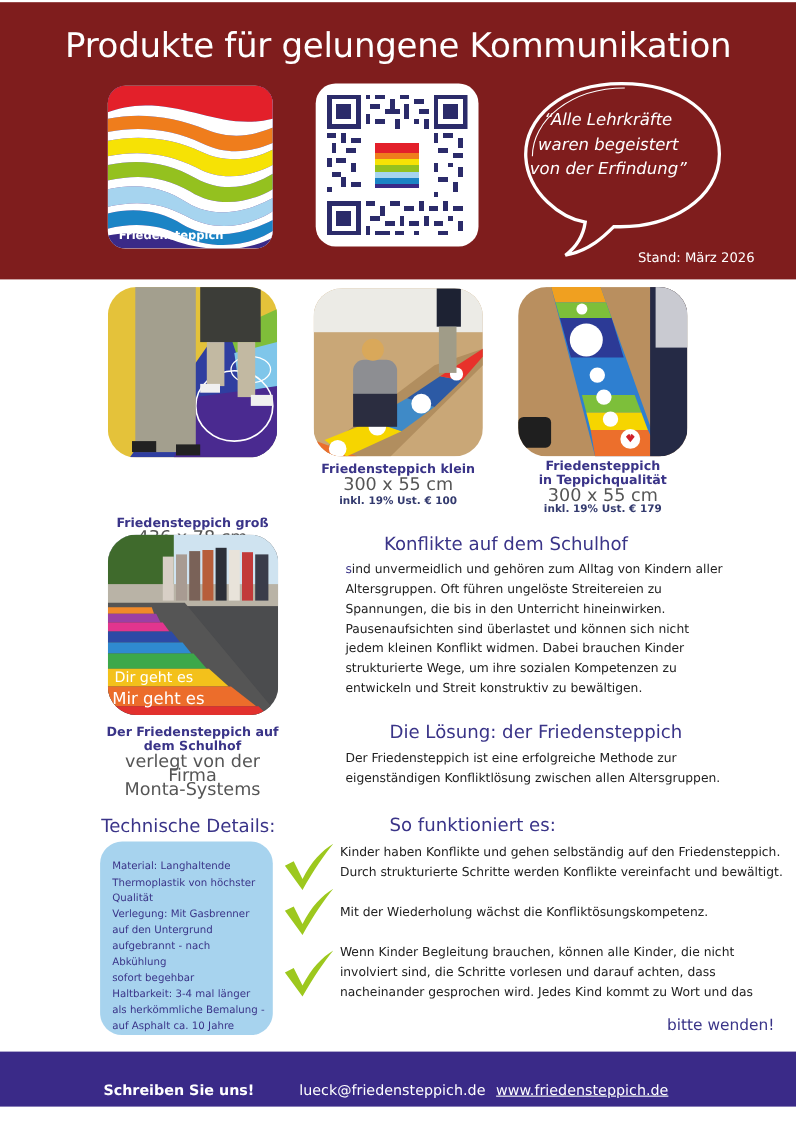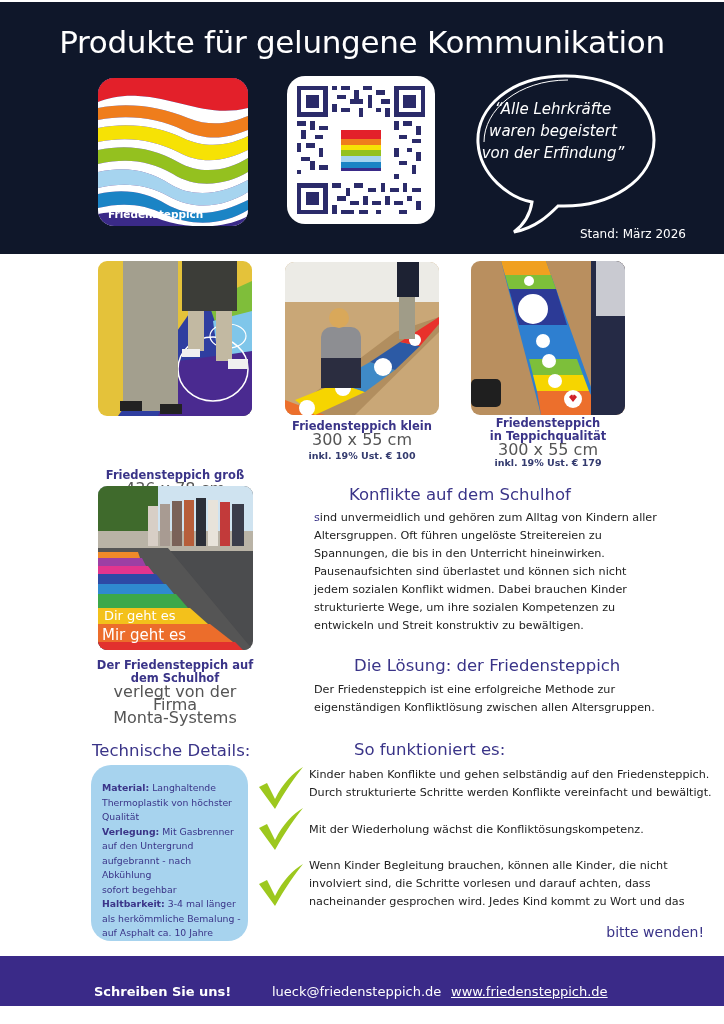--- a/index.html
+++ b/index.html
@@ -1,43 +1,43 @@
 <!DOCTYPE html>
 <html><head>
 <meta charset="utf-8">
 <style>
   * { box-sizing: border-box; margin: 0; padding: 0; }
   html, body { width: 724px; height: 1024px; background: #ffffff; overflow: hidden; }
   body { font-family: "Liberation Sans", "DejaVu Sans", sans-serif; color: #222; position: relative; }
 
-  .header { position: absolute; left: 0; top: 2px; width: 724px; height: 252px; background: #0f172a; }
+  .header { position: absolute; left: 0; top: 2px; width: 724px; height: 252px; background: #7f1d1d; }
   .header-title { position: absolute; left: 0; width: 100%; top: 22px; text-align: center; color: #fff; font-size: 31px; font-family: "DejaVu Sans", sans-serif; letter-spacing: -0.3px; }
   .logo { position: absolute; left: 98px; top: 76px; width: 150px; height: 148px; border-radius: 16px; overflow: hidden; background: #fff; }
   .logo svg { display: block; }
   .logo-label { position: absolute; left: 10px; bottom: 6px; color: #fff; font-size: 10.5px; font-weight: bold; font-family: "DejaVu Sans", sans-serif; }
   .qr { position: absolute; left: 287px; top: 74px; width: 148px; height: 148px; background: #fff; border-radius: 18px; padding: 10px; }
   .qr svg { display: block; }
   .bubble { position: absolute; left: 470px; top: 66px; width: 190px; height: 170px; }
   .bubble-text { position: absolute; left: 478px; top: 96px; width: 150px; text-align: center; color: #fff; font-style: italic; font-size: 15px; line-height: 22px; font-family: "DejaVu Sans", sans-serif; }
   .stand { position: absolute; right: 38px; top: 225px; color: #fff; font-size: 12px; font-family: "DejaVu Sans", sans-serif; }
 
-  .photo { position: absolute; border-radius: 9px; overflow: hidden; }
+  .photo { position: absolute; border-radius: 26px; overflow: hidden; }
   .photo svg { display: block; }
   .caption { position: absolute; text-align: center; font-family: "DejaVu Sans", sans-serif; }
   .cap-title { color: #3a3488; font-weight: bold; font-size: 11.5px; line-height: 13px; }
   .cap-size { color: #555; font-size: 16px; line-height: 13px; }
   .cap-price { color: #333a6e; font-weight: bold; font-size: 9.5px; line-height: 14px; margin-top: 3px; }
 
   .sec-head { position: absolute; color: #3a3488; font-size: 16.5px; font-family: "DejaVu Sans", sans-serif; }
   .body-text { position: absolute; color: #222; font-size: 11.2px; line-height: 18px; font-family: "DejaVu Sans", sans-serif; }
   .first-letter { color: #3a3488; }
 
   .tech-head { position: absolute; left: 92px; top: 741px; color: #3a3488; font-size: 16.5px; font-family: "DejaVu Sans", sans-serif; }
   .tech-box { position: absolute; left: 91px; top: 765px; width: 157px; height: 176px; background: #a7d3ee; border-radius: 20px; padding: 16px 6px 0 11px; color: #3a3488; font-size: 9.3px; line-height: 14.5px; font-family: "DejaVu Sans", sans-serif; }
-  .tech-box b { font-weight: bold; }
+  .tech-box b { font-weight: normal; }
 
   .check { position: absolute; width: 48px; height: 46px; }
   .step { position: absolute; left: 309px; color: #222; font-size: 11.2px; line-height: 18px; font-family: "DejaVu Sans", sans-serif; width: 405px; }
 
   .turn { position: absolute; right: 20px; top: 924px; color: #3a3488; font-size: 14px; font-family: "DejaVu Sans", sans-serif; }
 
   .footer { position: absolute; left: 0; top: 956px; width: 724px; height: 50px; background: #3a2a88; }
   .footer-cta { position: absolute; left: 94px; top: 28px; color: #fff; font-weight: bold; font-size: 13px; font-family: "DejaVu Sans", sans-serif; }
   .footer-mail { position: absolute; left: 272px; top: 28px; color: #fff; font-size: 13px; font-family: "DejaVu Sans", sans-serif; }
   .footer-web { position: absolute; left: 451px; top: 28px; color: #fff; font-size: 13px; text-decoration: underline; font-family: "DejaVu Sans", sans-serif; }
@@ -276,21 +276,21 @@
   <div class="cap-size">verlegt von der Firma</div>
   <div class="cap-size">Monta-Systems</div>
 </div>
 
 <div class="sec-head" style="left:349px;top:485px;">Konflikte auf dem Schulhof</div>
 <div class="body-text" style="left:314px;top:509px;width:400px;">
   <div><span class="first-letter">s</span><span>ind unvermeidlich und gehören zum Alltag von Kindern aller</span></div>
   <div>Altersgruppen. Oft führen ungelöste Streitereien zu</div>
   <div>Spannungen, die bis in den Unterricht hineinwirken.</div>
   <div>Pausenaufsichten sind überlastet und können sich nicht</div>
-  <div>jedem sozialen Konflikt widmen. Dabei brauchen Kinder</div>
+  <div>jedem kleinen Konflikt widmen. Dabei brauchen Kinder</div>
   <div>strukturierte Wege, um ihre sozialen Kompetenzen zu</div>
   <div>entwickeln und Streit konstruktiv zu bewältigen.</div>
 </div>
 
 <div class="sec-head" style="left:354px;top:656px;">Die Lösung: der Friedensteppich</div>
 <div class="body-text" style="left:314px;top:681px;width:400px;">
   <div>Der Friedensteppich ist eine erfolgreiche Methode zur</div>
   <div>eigenständigen Konfliktlösung zwischen allen Altersgruppen.</div>
 </div>
 

